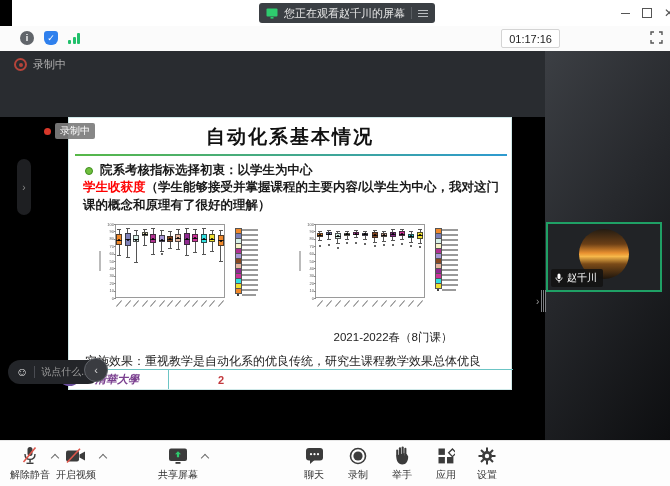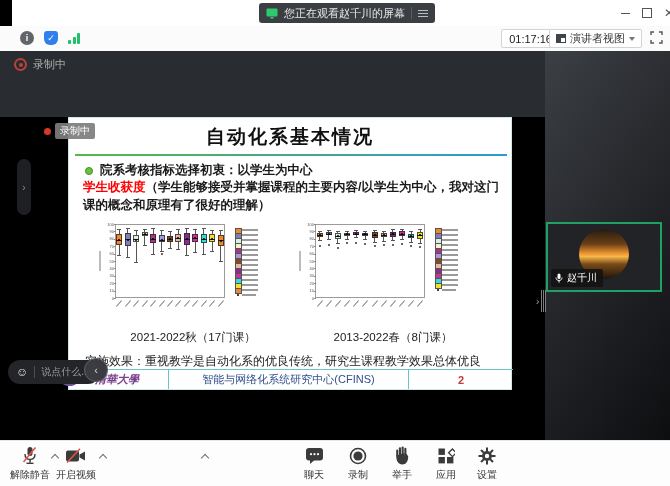--- a/index.html
+++ b/index.html
@@ -130,25 +130,20 @@
   <div class="subbar"></div>
   <div class="info-ic">i</div>
   <div class="shield-ic">✓</div>
   <div class="signal-ic">
     <i style="height:4px"></i>
       <i style="height:7px"></i>
       <i style="height:11px"></i>
   </div>
   <div class="timer-box">
     <span>01:17:16</span>
-  </div>
-  <div class="view-btn">
-    <span class="layout-ic"></span>
-    <span>演讲者视图</span>
-    <span class="caret-down"></span>
   </div>
   <div class="fullscreen-ic">
     <svg width="13" height="13" viewBox="0 0 13 13">
       <path d="M1 4V1h3 M9 1h3v3 M12 9v3H9 M4 12H1V9" fill="none" stroke="#555" stroke-width="1.4"></path>
     </svg>
   </div>
 
   <div class="share">
     <div class="share-topband"></div>
 
@@ -462,28 +457,26 @@
           <div style="left: 142px; top: 51px; width: 5px; height: 3.5px; background: rgb(204, 51, 153); border: 0.5px solid rgb(85, 85, 85); position: absolute;"></div>
           <div style="left: 149px; top: 51.5px; width: 16px; height: 2.5px; background: rgb(154, 154, 154); position: absolute;"></div>
           <div style="left: 142px; top: 56px; width: 5px; height: 3.5px; background: rgb(48, 224, 224); border: 0.5px solid rgb(85, 85, 85); position: absolute;"></div>
           <div style="left: 149px; top: 56.5px; width: 16px; height: 2.5px; background: rgb(154, 154, 154); position: absolute;"></div>
           <div style="left: 142px; top: 61px; width: 5px; height: 3.5px; background: rgb(240, 224, 48); border: 0.5px solid rgb(85, 85, 85); position: absolute;"></div>
           <div style="left: 149px; top: 61.5px; width: 16px; height: 2.5px; background: rgb(154, 154, 154); position: absolute;"></div>
           <div style="left: 143.5px; top: 66.5px; width: 2.5px; height: 2.5px; background: rgb(0, 0, 0); border-radius: 50%; position: absolute;"></div>
           <div style="left: 149px; top: 66.5px; width: 14px; height: 2.5px; background: rgb(154, 154, 154); position: absolute;"></div>
         </div>
 
-      <div class="cap" style="left:24px;top:212px;">2021-2022秋（17门课）</div>
-      <div class="cap" style="left:224px;top:212px;">2013-2022春（8门课）</div>
+      <div class="cap" style="left:224px;top:212px;">2021-2022春（8门课）</div>
 
       <div class="effect-line">实施效果：重视教学是自动化系的优良传统，研究生课程教学效果总体优良</div>
 
       <div class="slide-footer">
         <div class="sf-cell sf-left">清華大學</div>
-        <div class="sf-cell sf-center">智能与网络化系统研究中心(CFINS)</div>
         <div class="sf-cell sf-right">2</div>
       </div>
     </div>
 
     <div class="rec2">
       <span class="dot"></span>
       <span class="chip">录制中</span>
     </div>
 
     <div class="thu-logo">清</div>
@@ -539,20 +532,30 @@
         <svg width="22" height="16" viewBox="0 0 22 16">
           <rect x="1" y="2.5" width="13" height="11" rx="2" fill="#3b3b3b"></rect>
           <path d="M14.5 6.5 20 3.5v9l-5.5-3z" fill="#3b3b3b"></path>
           <line x1="2" y1="14.5" x2="15" y2="0.8" stroke="#e0564b" stroke-width="1.6"></line>
         </svg>
       </span>
       <span class="lb">开启视频</span>
     </div>
     <div class="tcaret" style="left:100px;"></div>
 
+    <div class="titem" style="left:150px;">
+      <span class="ic">
+        <svg width="20" height="18" viewBox="0 0 20 18">
+          <rect x="1" y="1.5" width="18" height="12.5" rx="2" fill="#3b3b3b"></rect>
+          <rect x="7.5" y="15" width="5" height="1.8" fill="#3b3b3b"></rect>
+          <path d="M10 4.2l3 3h-1.9v3h-2.2v-3H7z" fill="#2ecb6e"></path>
+        </svg>
+      </span>
+      <span class="lb">共享屏幕</span>
+    </div>
     <div class="tcaret" style="left:202px;"></div>
 
 
 
     <div class="titem" style="left:286px;">
       <span class="ic">
         <svg width="19" height="18" viewBox="0 0 19 18">
           <rect x="1" y="1" width="17" height="12.5" rx="3" fill="#3b3b3b"></rect>
           <path d="M5 13l0 4 4.5-4z" fill="#3b3b3b"></path>
           <circle cx="6" cy="7.2" r="1.1" fill="#fdfdfd"></circle>

